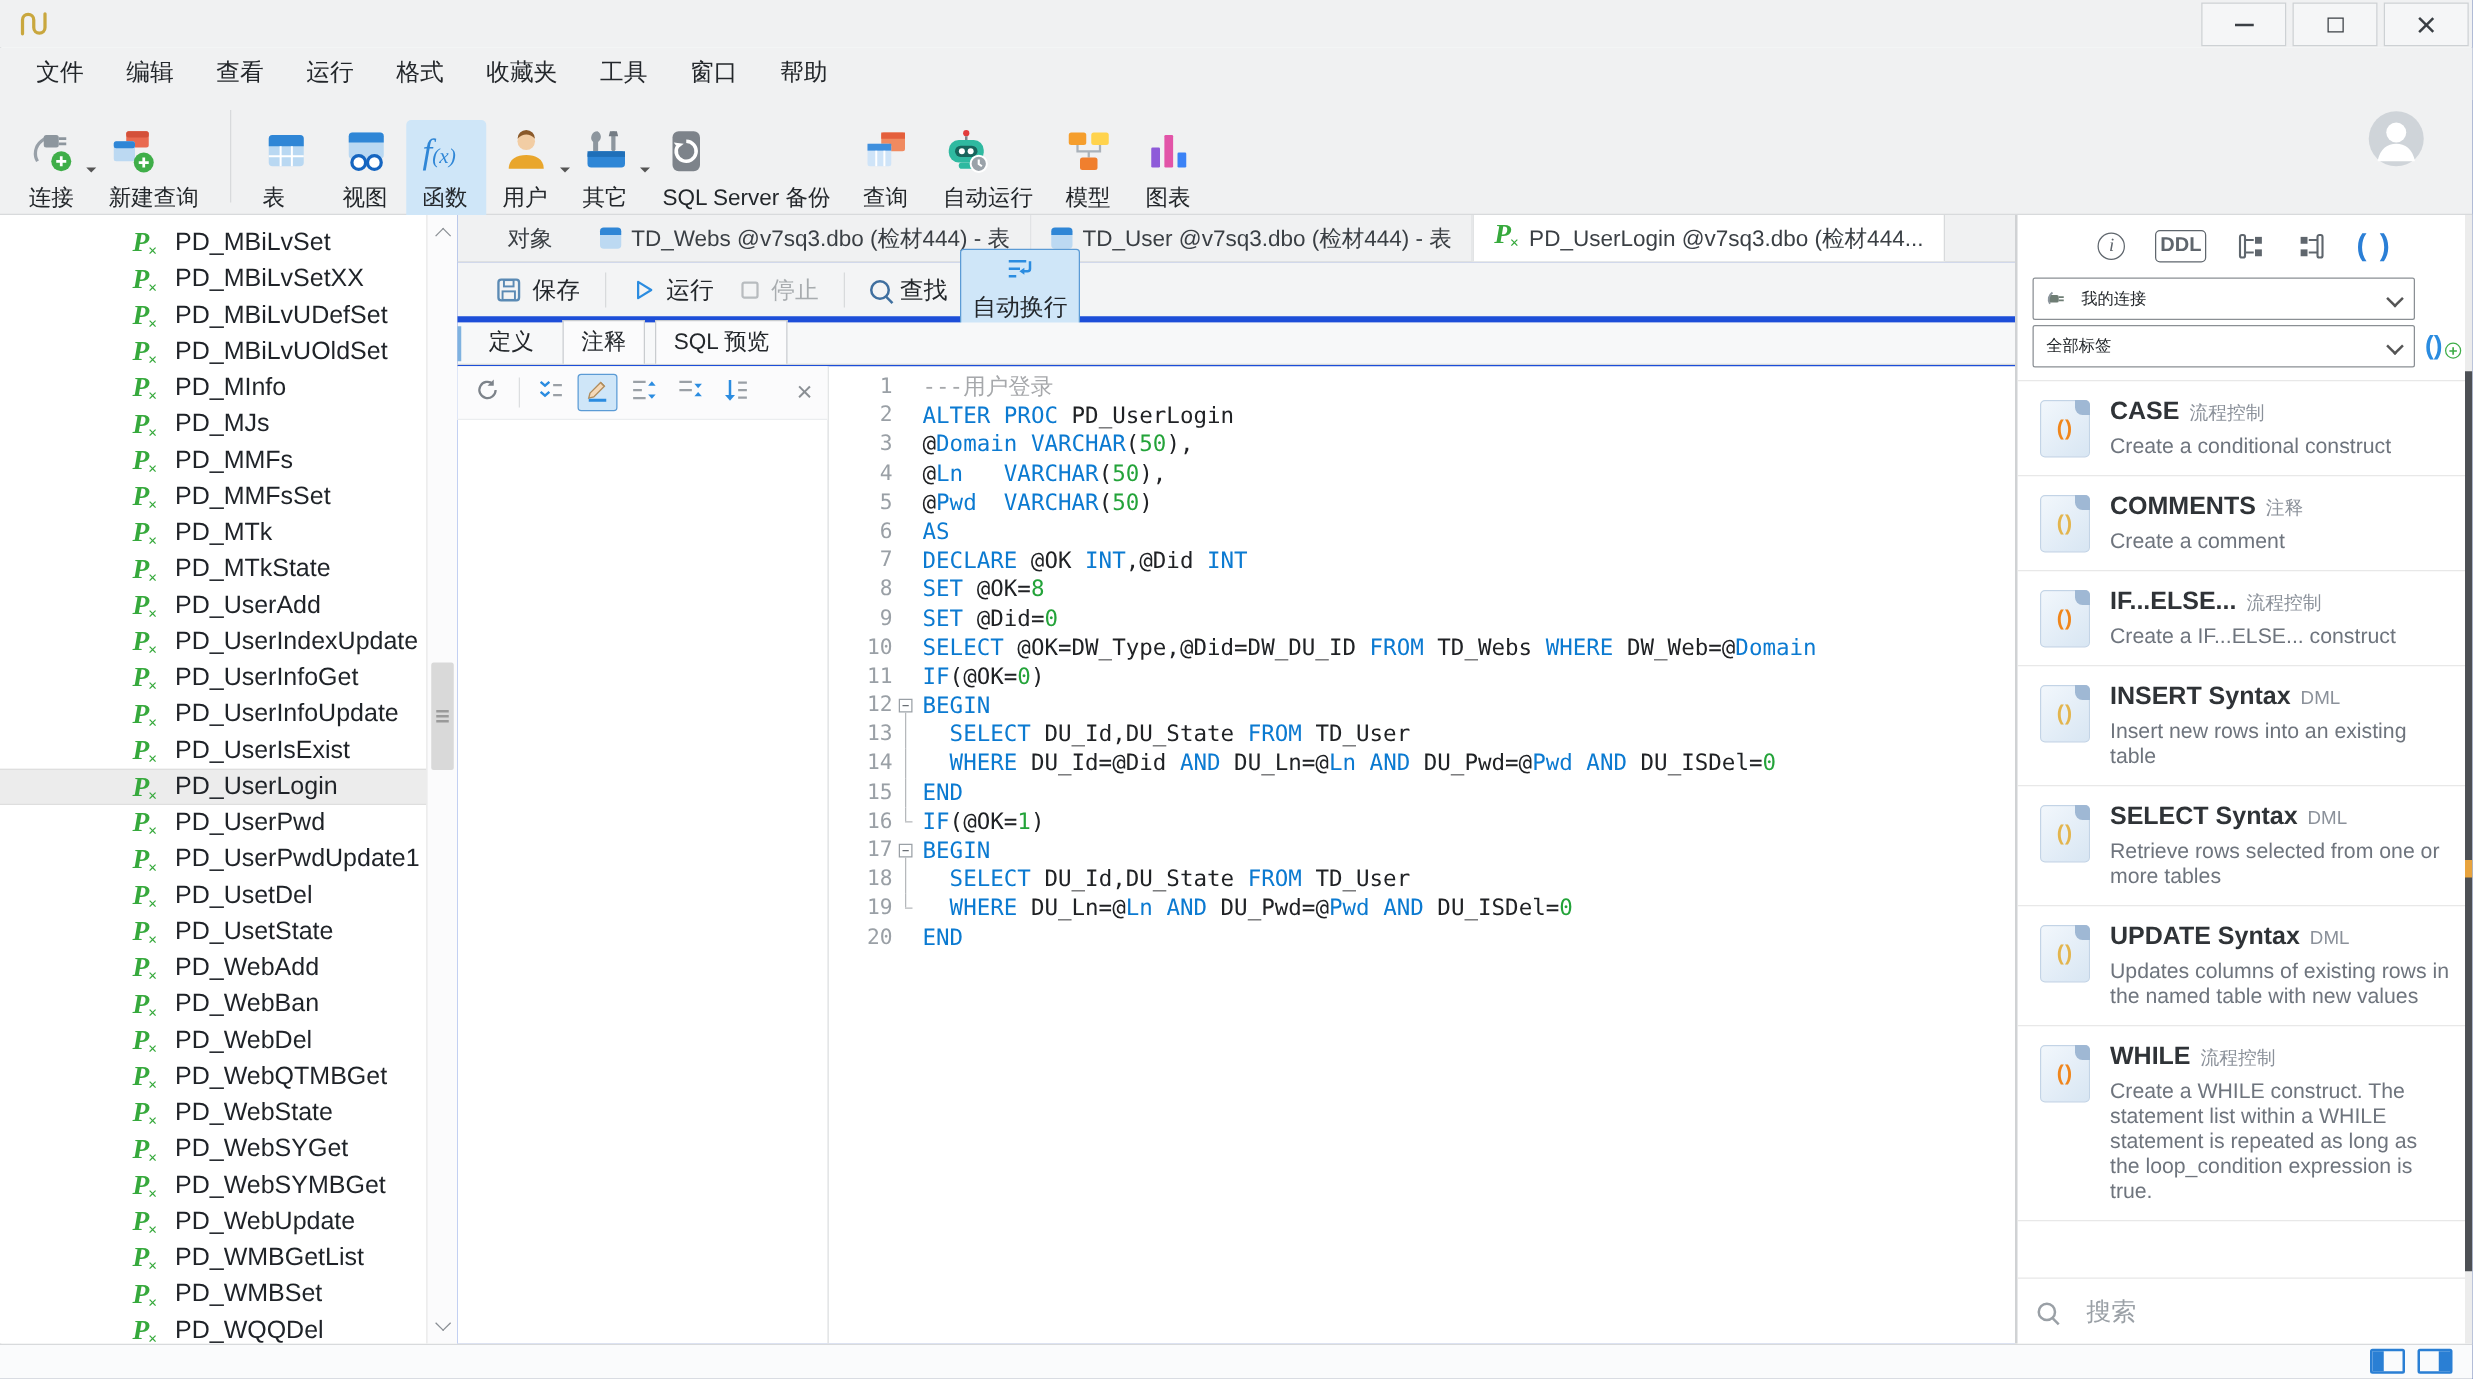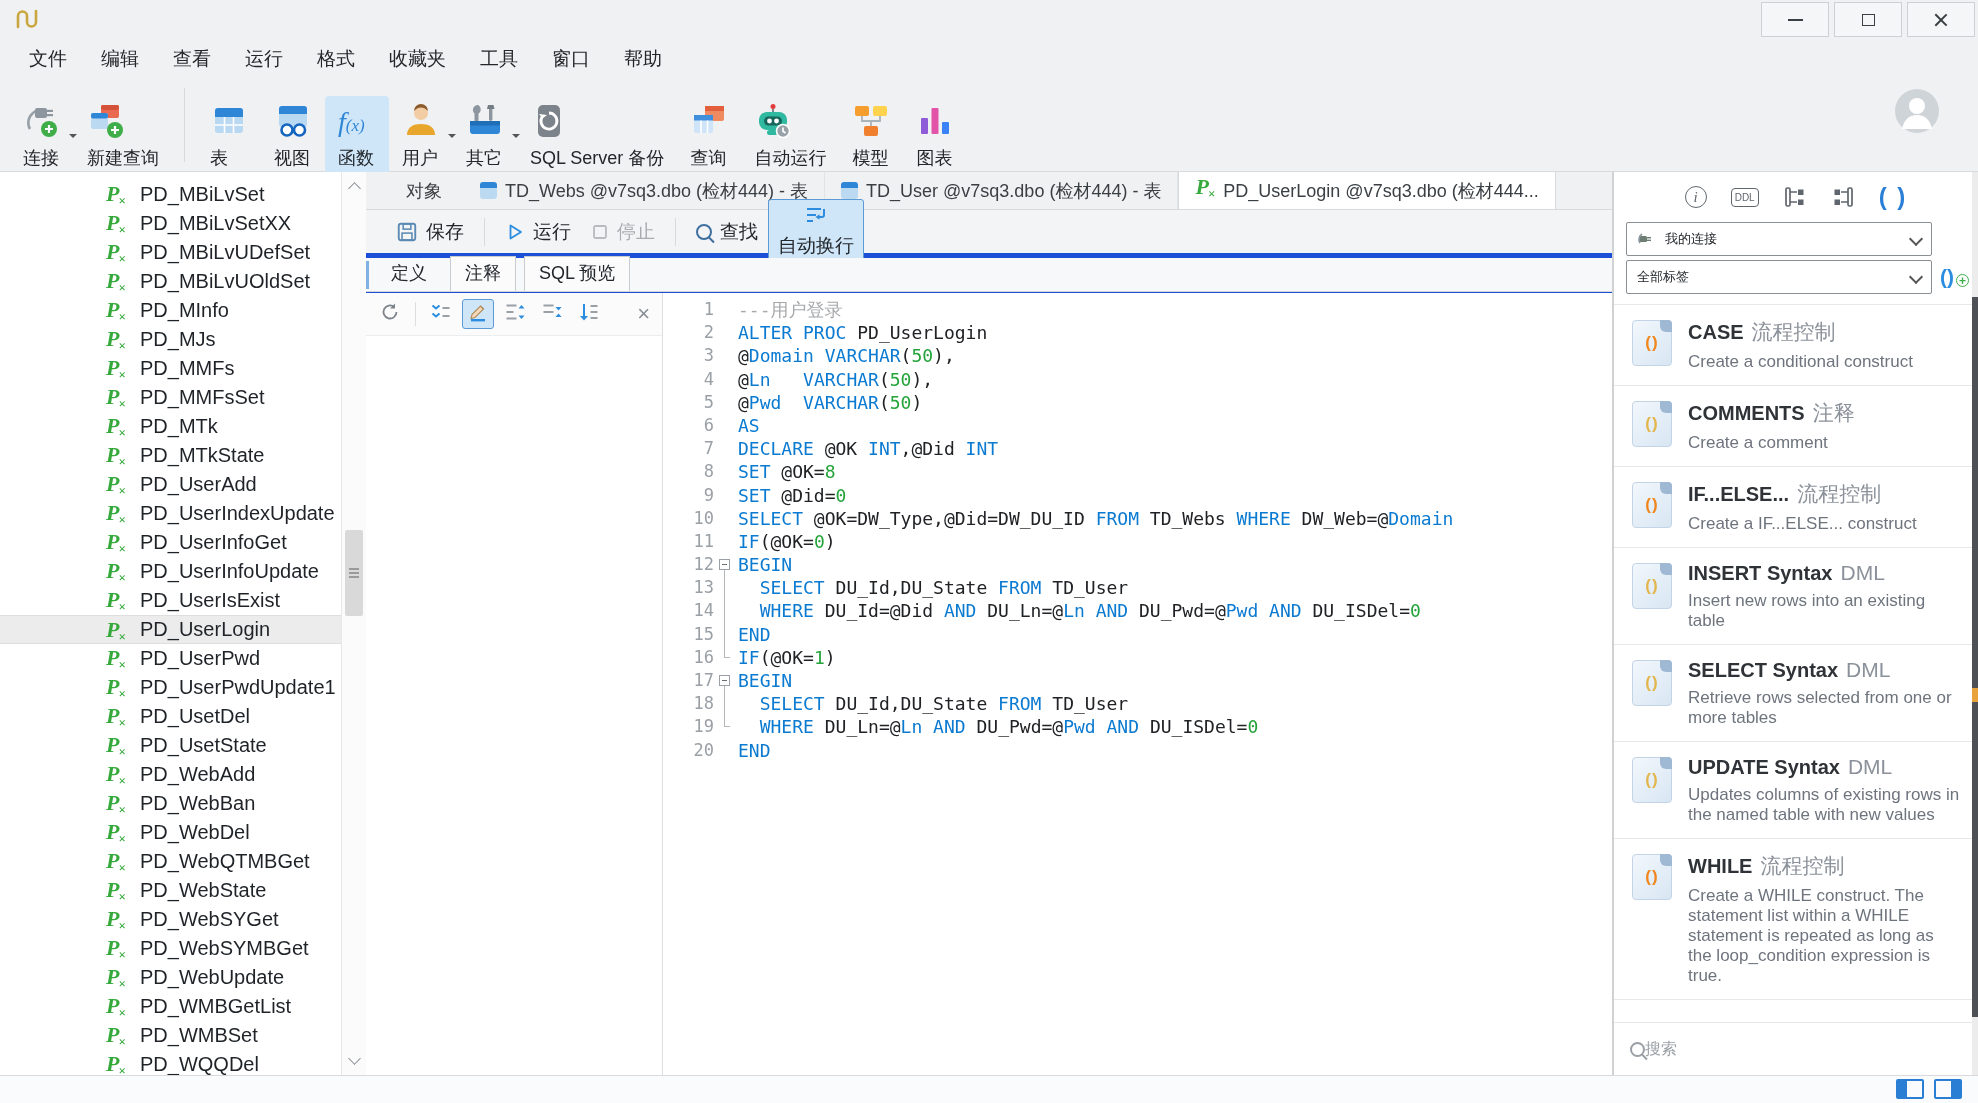--- a/index.html
+++ b/index.html
@@ -90,40 +90,40 @@
   .f-open::after{content:"";position:absolute;left:8px;top:11px;width:5px;height:1px;background:#6a6f75;}
   .f-open i{position:absolute;left:10px;top:17px;bottom:0;width:1px;background:#b5b8bb;}
   .f-line i{position:absolute;left:10px;top:0;bottom:0;width:1px;background:#b5b8bb;}
   .f-corner i{position:absolute;left:10px;top:0;height:11px;width:1px;background:#b5b8bb;}
   .f-corner u{position:absolute;left:10px;top:11px;width:6px;height:1px;background:#b5b8bb;}
   
   #rightpanel{position:absolute;left:1612px;top:172px;width:366px;bottom:28px;border-left:2px solid #d0d2d4;background:#fff;overflow:hidden;box-sizing:border-box;}
   .rp-icons{height:42px;display:flex;align-items:center;justify-content:center;gap:24px;padding-top:4px;}
   .rp-ic{display:flex;align-items:center;justify-content:center;color:#5f666d;}
   .rp-ic.info{width:22px;height:22px;border:1.6px solid #5f666d;border-radius:50%;font-family:"Liberation Serif",serif;font-size:15px;font-style:italic;box-sizing:border-box;}
-  .rp-ic.ddl{border:1.6px solid #5f666d;border-radius:4px;font-size:10px;font-weight:normal;padding:3px 3px;letter-spacing:0;}
+  .rp-ic.ddl{border:1.6px solid #5f666d;border-radius:4px;font-size:16px;font-weight:bold;padding:3px 3px;letter-spacing:0;}
   .rp-ic.brackets{color:#2b7fd6;font-size:24px;font-weight:bold;letter-spacing:2px;}
   .rp-dd{margin:4px 0 0 12px;width:306px;height:34px;border:1px solid #8a8f94;border-radius:2px;display:flex;align-items:center;padding:0 10px;font-size:13px;color:#23272b;background:#fff;position:relative;box-sizing:border-box;}
   .rp-dd .chev{position:absolute;right:10px;top:11px;width:8px;height:8px;border:solid #555;border-width:0 2px 2px 0;transform:rotate(45deg);}
   .rp-dd .ddplug{margin-right:8px;display:flex;}
   .rp-ddrow{display:flex;align-items:center;margin-top:4px;}
   .rp-addsnip{position:relative;margin-left:8px;color:#2b8ce0;font-size:21px;font-weight:bold;width:36px;}
   .rp-addsnip .plus{position:absolute;left:16px;top:9px;width:13px;height:13px;border:1.4px solid #3fae49;border-radius:50%;color:#3fae49;font-size:12px;line-height:12px;text-align:center;font-weight:bold;background:#fff;box-sizing:border-box;}
   .rp-list{position:absolute;top:132px;left:0;right:6px;bottom:60px;overflow:hidden;border-top:1px solid #e8e8e8;}
   .rp-item{display:flex;padding:13px 12px 13px 18px;border-bottom:1px solid #e8e8e8;}
   .snip-icon{width:40px;height:46px;flex:none;margin-right:16px;margin-top:2px;background:linear-gradient(135deg,#f2f7fc,#d8e6f3);border:1px solid #c3d4e6;border-radius:4px;position:relative;display:flex;align-items:center;justify-content:center;box-sizing:border-box;}
   .snip-icon::before{content:"";position:absolute;right:-1px;top:-1px;width:12px;height:12px;background:#9fb8d4;border-radius:0 4px 0 6px;}
   .snip-icon span{font-size:17px;font-weight:bold;letter-spacing:1px;}
   .snip-flow span{color:#f0861c;}
   .snip-dml span{color:#e3b54d;}
   .rp-body{flex:1;}
   .rp-title{font-size:20px;font-weight:bold;color:#2f3337;}
-  .rp-tag{font-size:21px;color:#8b919a;margin-left:8px;}
+  .rp-tag{font-size:15px;color:#8b919a;margin-left:8px;}
   .rp-desc{font-size:17px;color:#6e747d;line-height:20px;margin-top:6px;max-width:282px;}
-  .rp-search{position:absolute;left:0;right:6px;bottom:0;height:52px;border-top:1px solid #e8e8e8;display:flex;align-items:center;padding-left:16px;gap:0;font-size:16px;color:#9aa0a6;}
+  .rp-search{position:absolute;left:0;right:6px;bottom:0;height:52px;border-top:1px solid #e8e8e8;display:flex;align-items:center;padding-left:16px;gap:24px;font-size:20px;color:#9aa0a6;}
   .mag{width:11px;height:11px;border:2px solid #9aa0a6;border-radius:50%;position:relative;flex:none;}
   .mag::after{content:"";position:absolute;width:7px;height:2px;background:#9aa0a6;transform:rotate(45deg);right:-5px;bottom:-3px;}
   .mag.blue{border-color:#3f6f9f;width:12px;height:12px;}
   .mag.blue::after{background:#3f6f9f;}
   .rp-scroll{position:absolute;right:0;top:0;width:6px;bottom:0;background:#ececec;}
   .rp-thumb{position:absolute;left:0;width:6px;top:125px;bottom:58px;background:#4d5055;}
   .rp-mark{position:absolute;left:0;width:6px;top:516px;height:14px;background:#e8a33d;}
   
   #bottombar{position:absolute;left:0;bottom:0;width:100%;height:28px;background:#fafbfc;border-top:1px solid #d8dadc;box-sizing:border-box;}
   .bb-toggles{position:absolute;right:16px;top:3px;display:flex;gap:10px;}

